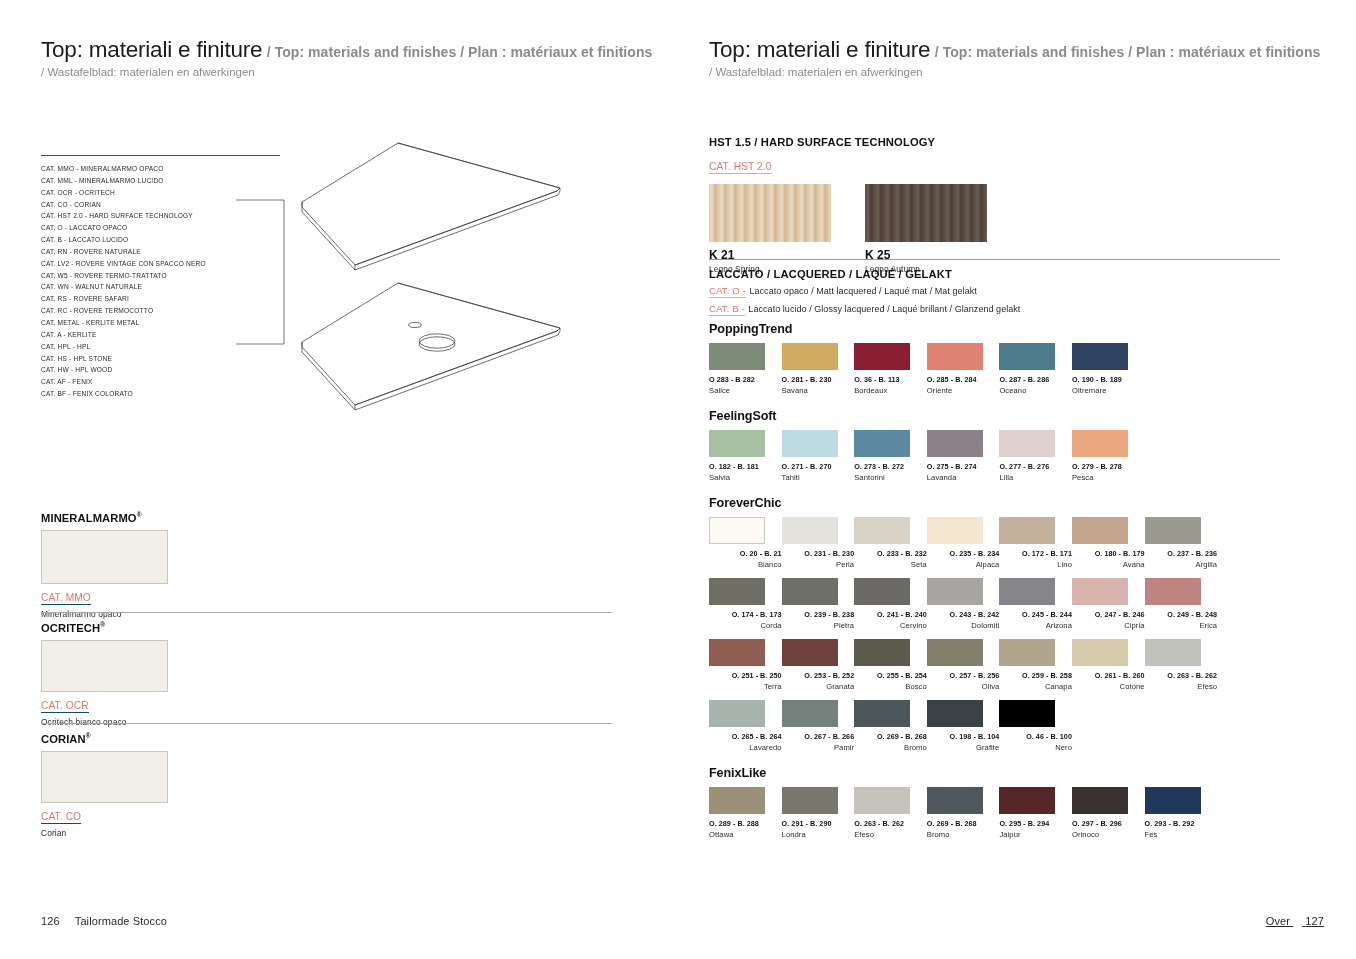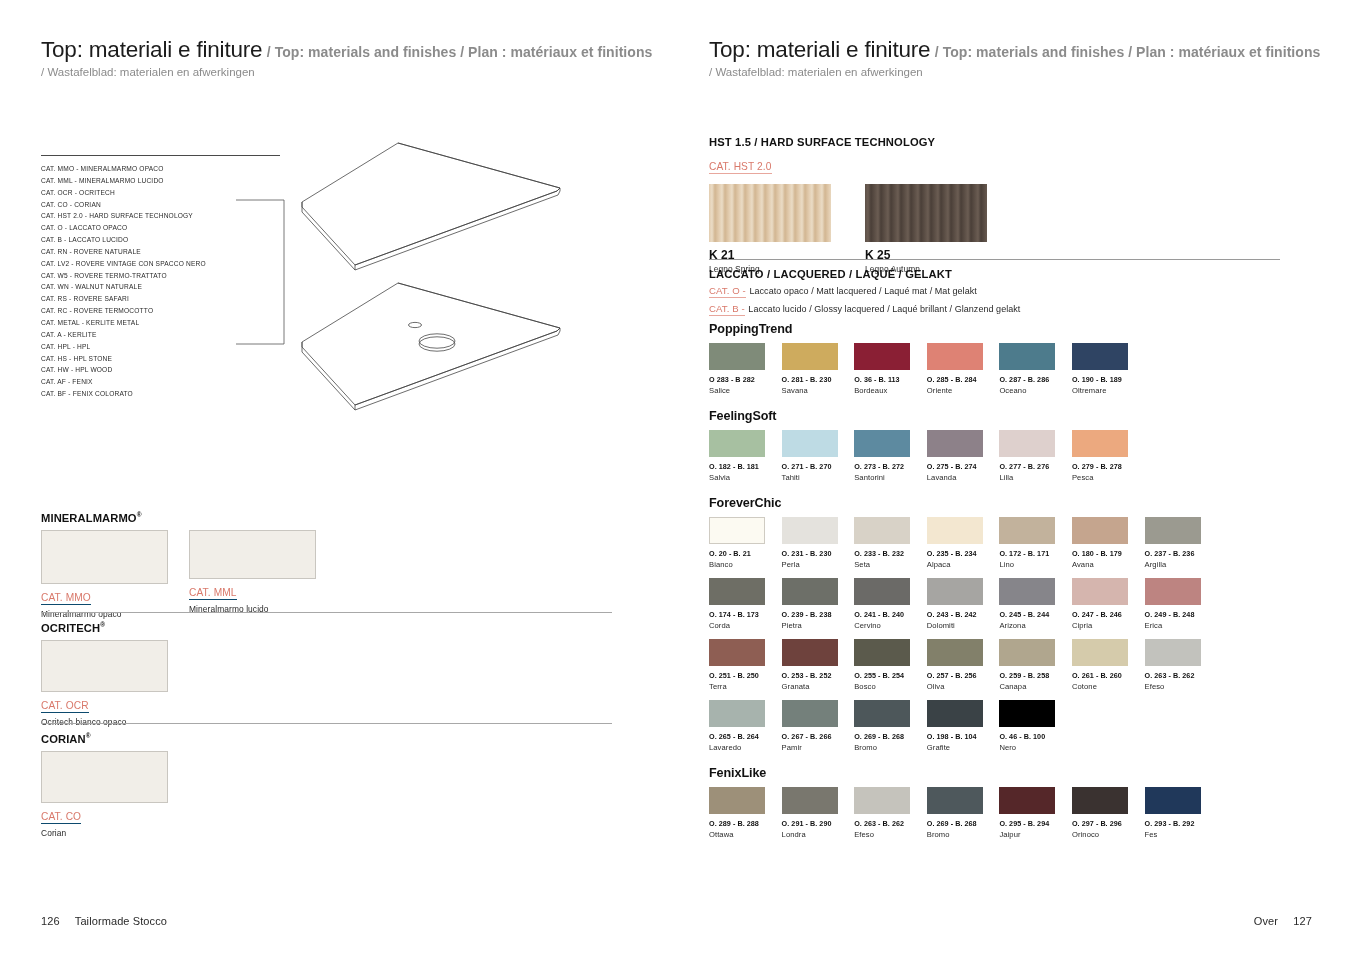--- a/index.html
+++ b/index.html
@@ -72,21 +72,21 @@
   .hst-sw .chip { width: 122px; height: 58px; }
   .hst-sw .code { font-size: 12px; font-weight: 700; margin-top: 6px; }
   .hst-sw .nm { font-size: 8.4px; margin-top: 2px; }
 
   .rule-r { border-top: 1.5px solid #9a9a9a; }
 
   
   .footer { position: absolute; bottom: 32px; font-size: 11px; color: #2a2a2a; letter-spacing: 0.1px; }
   .footer .pno { font-weight: 400; }
   #footer-left { left: 41px; }
-  #footer-right { right: 44px; }
+  #footer-right { right: 32px; text-decoration: underline; }
 </style>
 </head>
 <body>
 
 <div class="page">
 
   <div class="pg-header" id="left-header" style="left:41px; top:38px; width:620px;">
     <div class="h-line1">
       <span class="h-main">Top: materiali e finiture</span>
       <span class="h-sub">/ Top: materials and finishes / Plan : matériaux et finitions</span>
@@ -148,21 +148,20 @@
       <ellipse cx="182" cy="206" rx="18" ry="7.2"></ellipse>
     </g>
   </svg>
 
   <div class="mat-block" id="block-mineralmarmo" style="left:41px; top:511px;">
     <div class="mat-title">
       <span>MINERALMARMO</span><sup>®</sup>
     </div>
     <div class="sample-row" id="mm-samples">
         <div class="sample"><div class="chip" style="width: 127px; height: 54px; background: rgb(242, 239, 233);"></div><div class="cat">CAT. MMO</div><div class="desc">Mineralmarmo opaco</div></div>
-        <div class="sample"><div class="chip" style="width: 127px; height: 49px; background: rgb(241, 238, 232);"></div><div class="cat">CAT. MML</div><div class="desc">Mineralmarmo lucido</div></div>
       </div>
   </div>
   <div class="hr-thick" style="left:41px; top:612px; width:571px;"></div>
 
   <div class="mat-block" id="block-ocritech" style="left:41px; top:621px;">
     <div class="mat-title">
       <span>OCRITECH</span><sup>®</sup>
     </div>
     <div class="sample-row" id="ocr-samples">
         <div class="sample"><div class="chip" style="width: 127px; height: 52px; background: rgb(241, 238, 232);"></div><div class="cat">CAT. OCR</div><div class="desc">Ocritech bianco opaco</div></div>
@@ -281,21 +280,21 @@
           </div>
           <div class="sw" style="width: 72.6px; margin-bottom: 9px;">
             <div class="chip" style="width: 56px; height: 27px; background: rgb(236, 169, 127);"></div>
             <div class="code">O. 279 - B. 278</div>
             <div class="nm">Pesca</div>
           </div>
         </div>
       </div>
       <div style="margin-bottom: 5px;">
         <div class="grp-title">ForeverChic</div>
-        <div class="sw-grid" style="margin-top: 7px;">
+        <div class="sw-grid" style="margin-top: 7px; text-align: right;">
           <div class="sw" style="width: 72.6px; margin-bottom: 9px;">
             <div class="chip" style="width: 56px; height: 27px; background: rgb(252, 250, 242); border: 1px solid rgb(207, 203, 194);"></div>
             <div class="code">O. 20 - B. 21</div>
             <div class="nm">Bianco</div>
           </div>
           <div class="sw" style="width: 72.6px; margin-bottom: 9px;">
             <div class="chip" style="width: 56px; height: 27px; background: rgb(228, 226, 221);"></div>
             <div class="code">O. 231 - B. 230</div>
             <div class="nm">Perla</div>
           </div>

